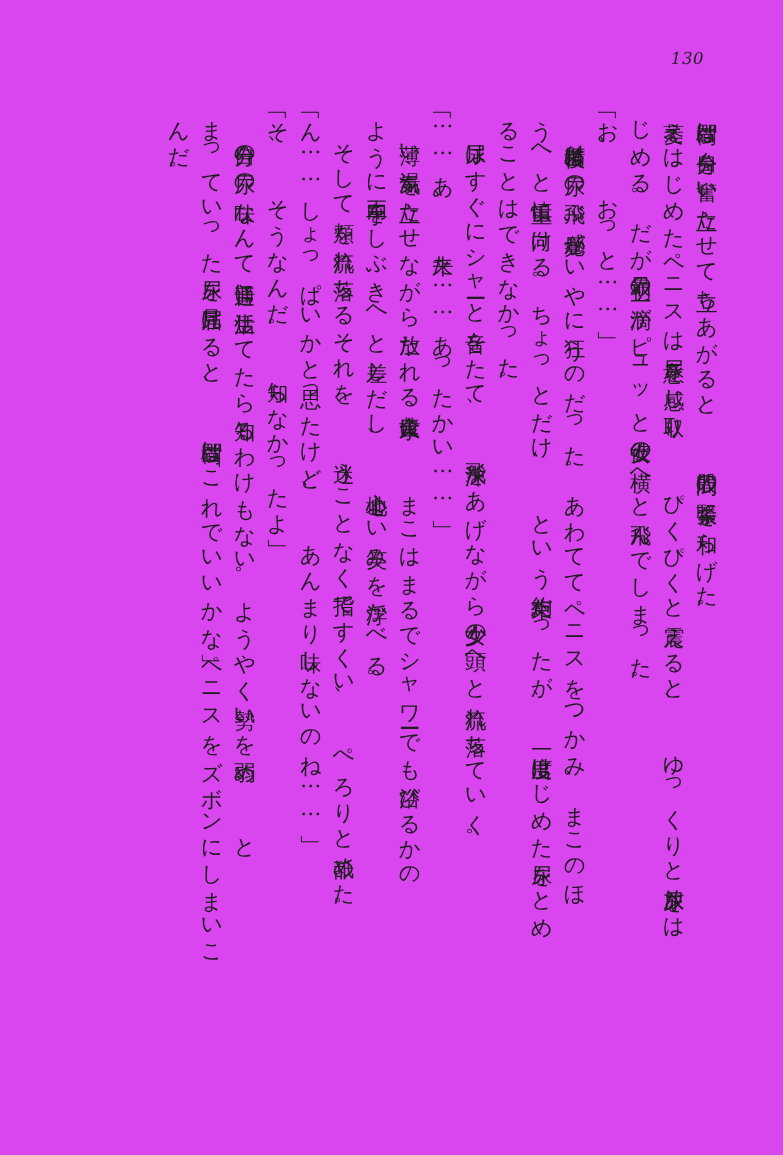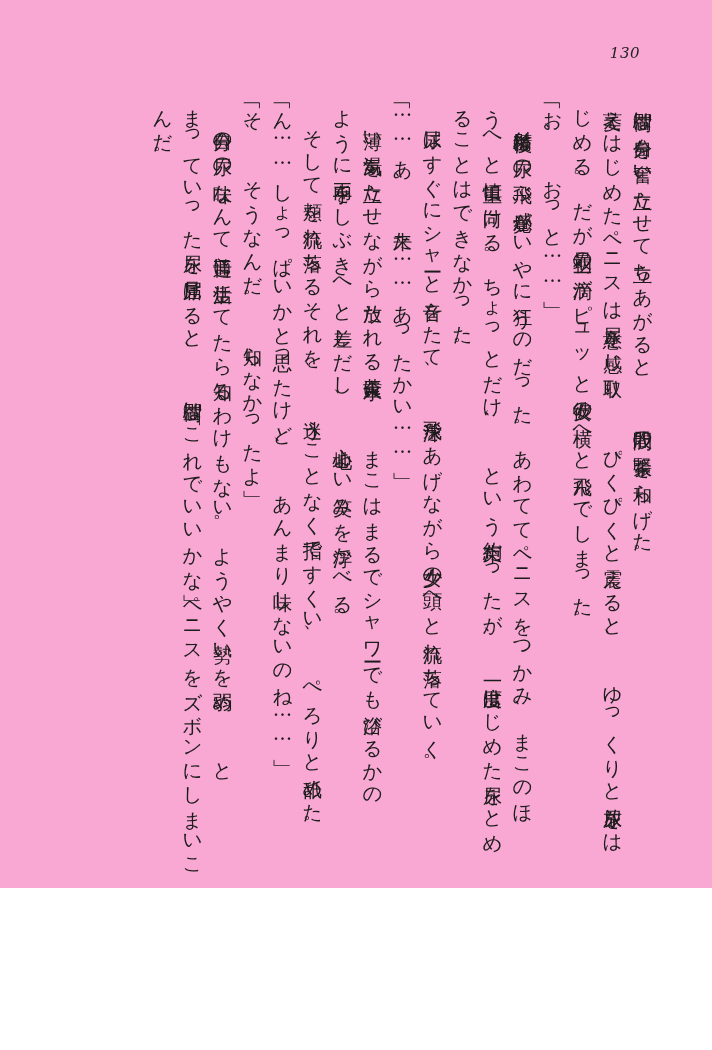--- a/index.html
+++ b/index.html
@@ -10,22 +10,22 @@
   body {
     width: 712px;
     height: 1050px;
     overflow: hidden;
     font-family: "DejaVu Serif", "Liberation Serif", serif;
     color: #1a1a1a;
   }
   #page {
     position: relative;
     width: 712px;
-    height: 888px;
-    background: #f9a8d4;
+    height: 1050px;
+    background: #d946ef;
     box-sizing: border-box;
   }
   #page-number {
     position: absolute;
     top: 44px;
     right: 72px;
     font-size: 15px;
     font-style: italic;
     font-family: "DejaVu Serif", "Liberation Serif", serif;
     color: #222;

